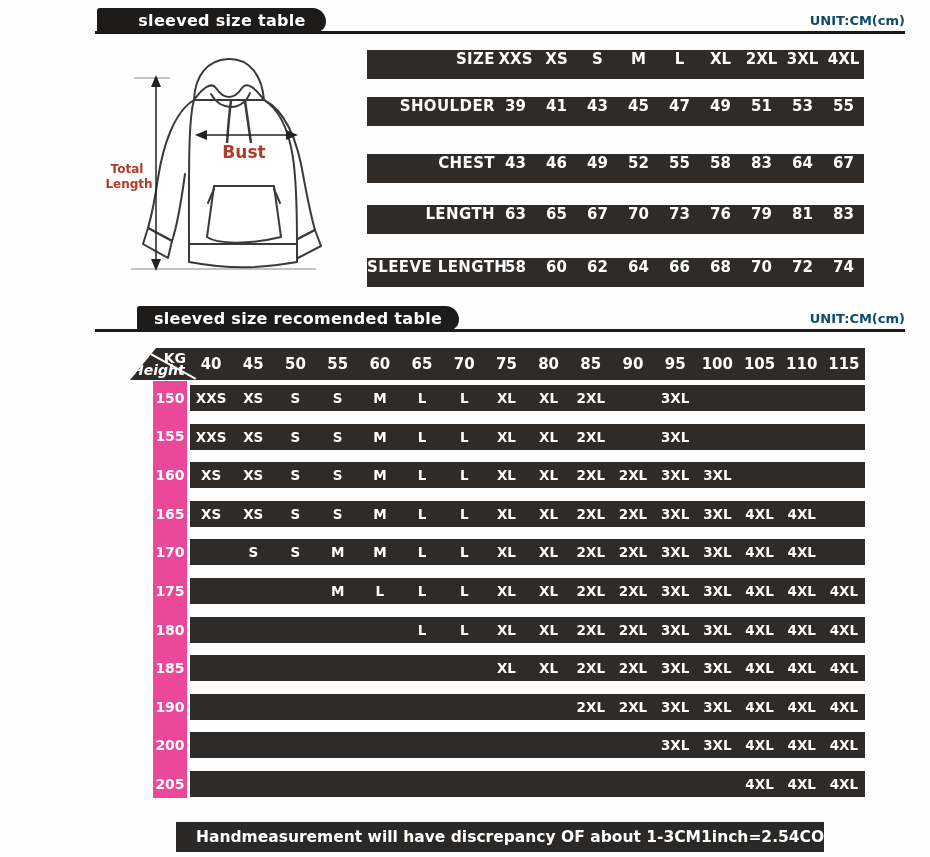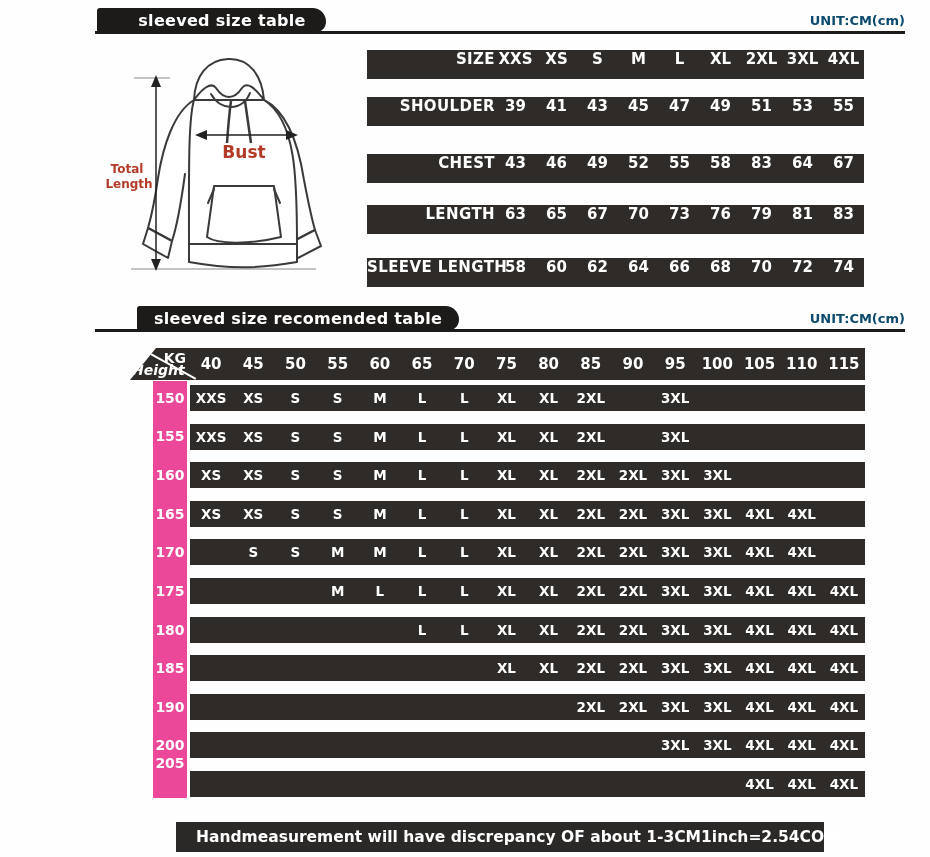--- a/index.html
+++ b/index.html
@@ -142,21 +142,21 @@
       <div class="hlab" style="top: 4px;">150</div>
       <div class="hlab" style="top: 42px;">155</div>
       <div class="hlab" style="top: 81px;">160</div>
       <div class="hlab" style="top: 120px;">165</div>
       <div class="hlab" style="top: 158px;">170</div>
       <div class="hlab" style="top: 197px;">175</div>
       <div class="hlab" style="top: 236px;">180</div>
       <div class="hlab" style="top: 274px;">185</div>
       <div class="hlab" style="top: 313px;">190</div>
       <div class="hlab" style="top: 351px;">200</div>
-      <div class="hlab" style="top: 369px;">205</div>
+      <div class="hlab" style="top: 390px;">205</div>
     </div>
 
   <div class="footer">
     <span>Handmeasurement will have discrepancy OF about 1-3CM</span>
     <span>1inch=2.54COM</span>
   </div>
 
 <div class="bar1" style="top: 50px;">
       <span class="lbl">SIZE</span>
       <span class="cel">XXS</span>

